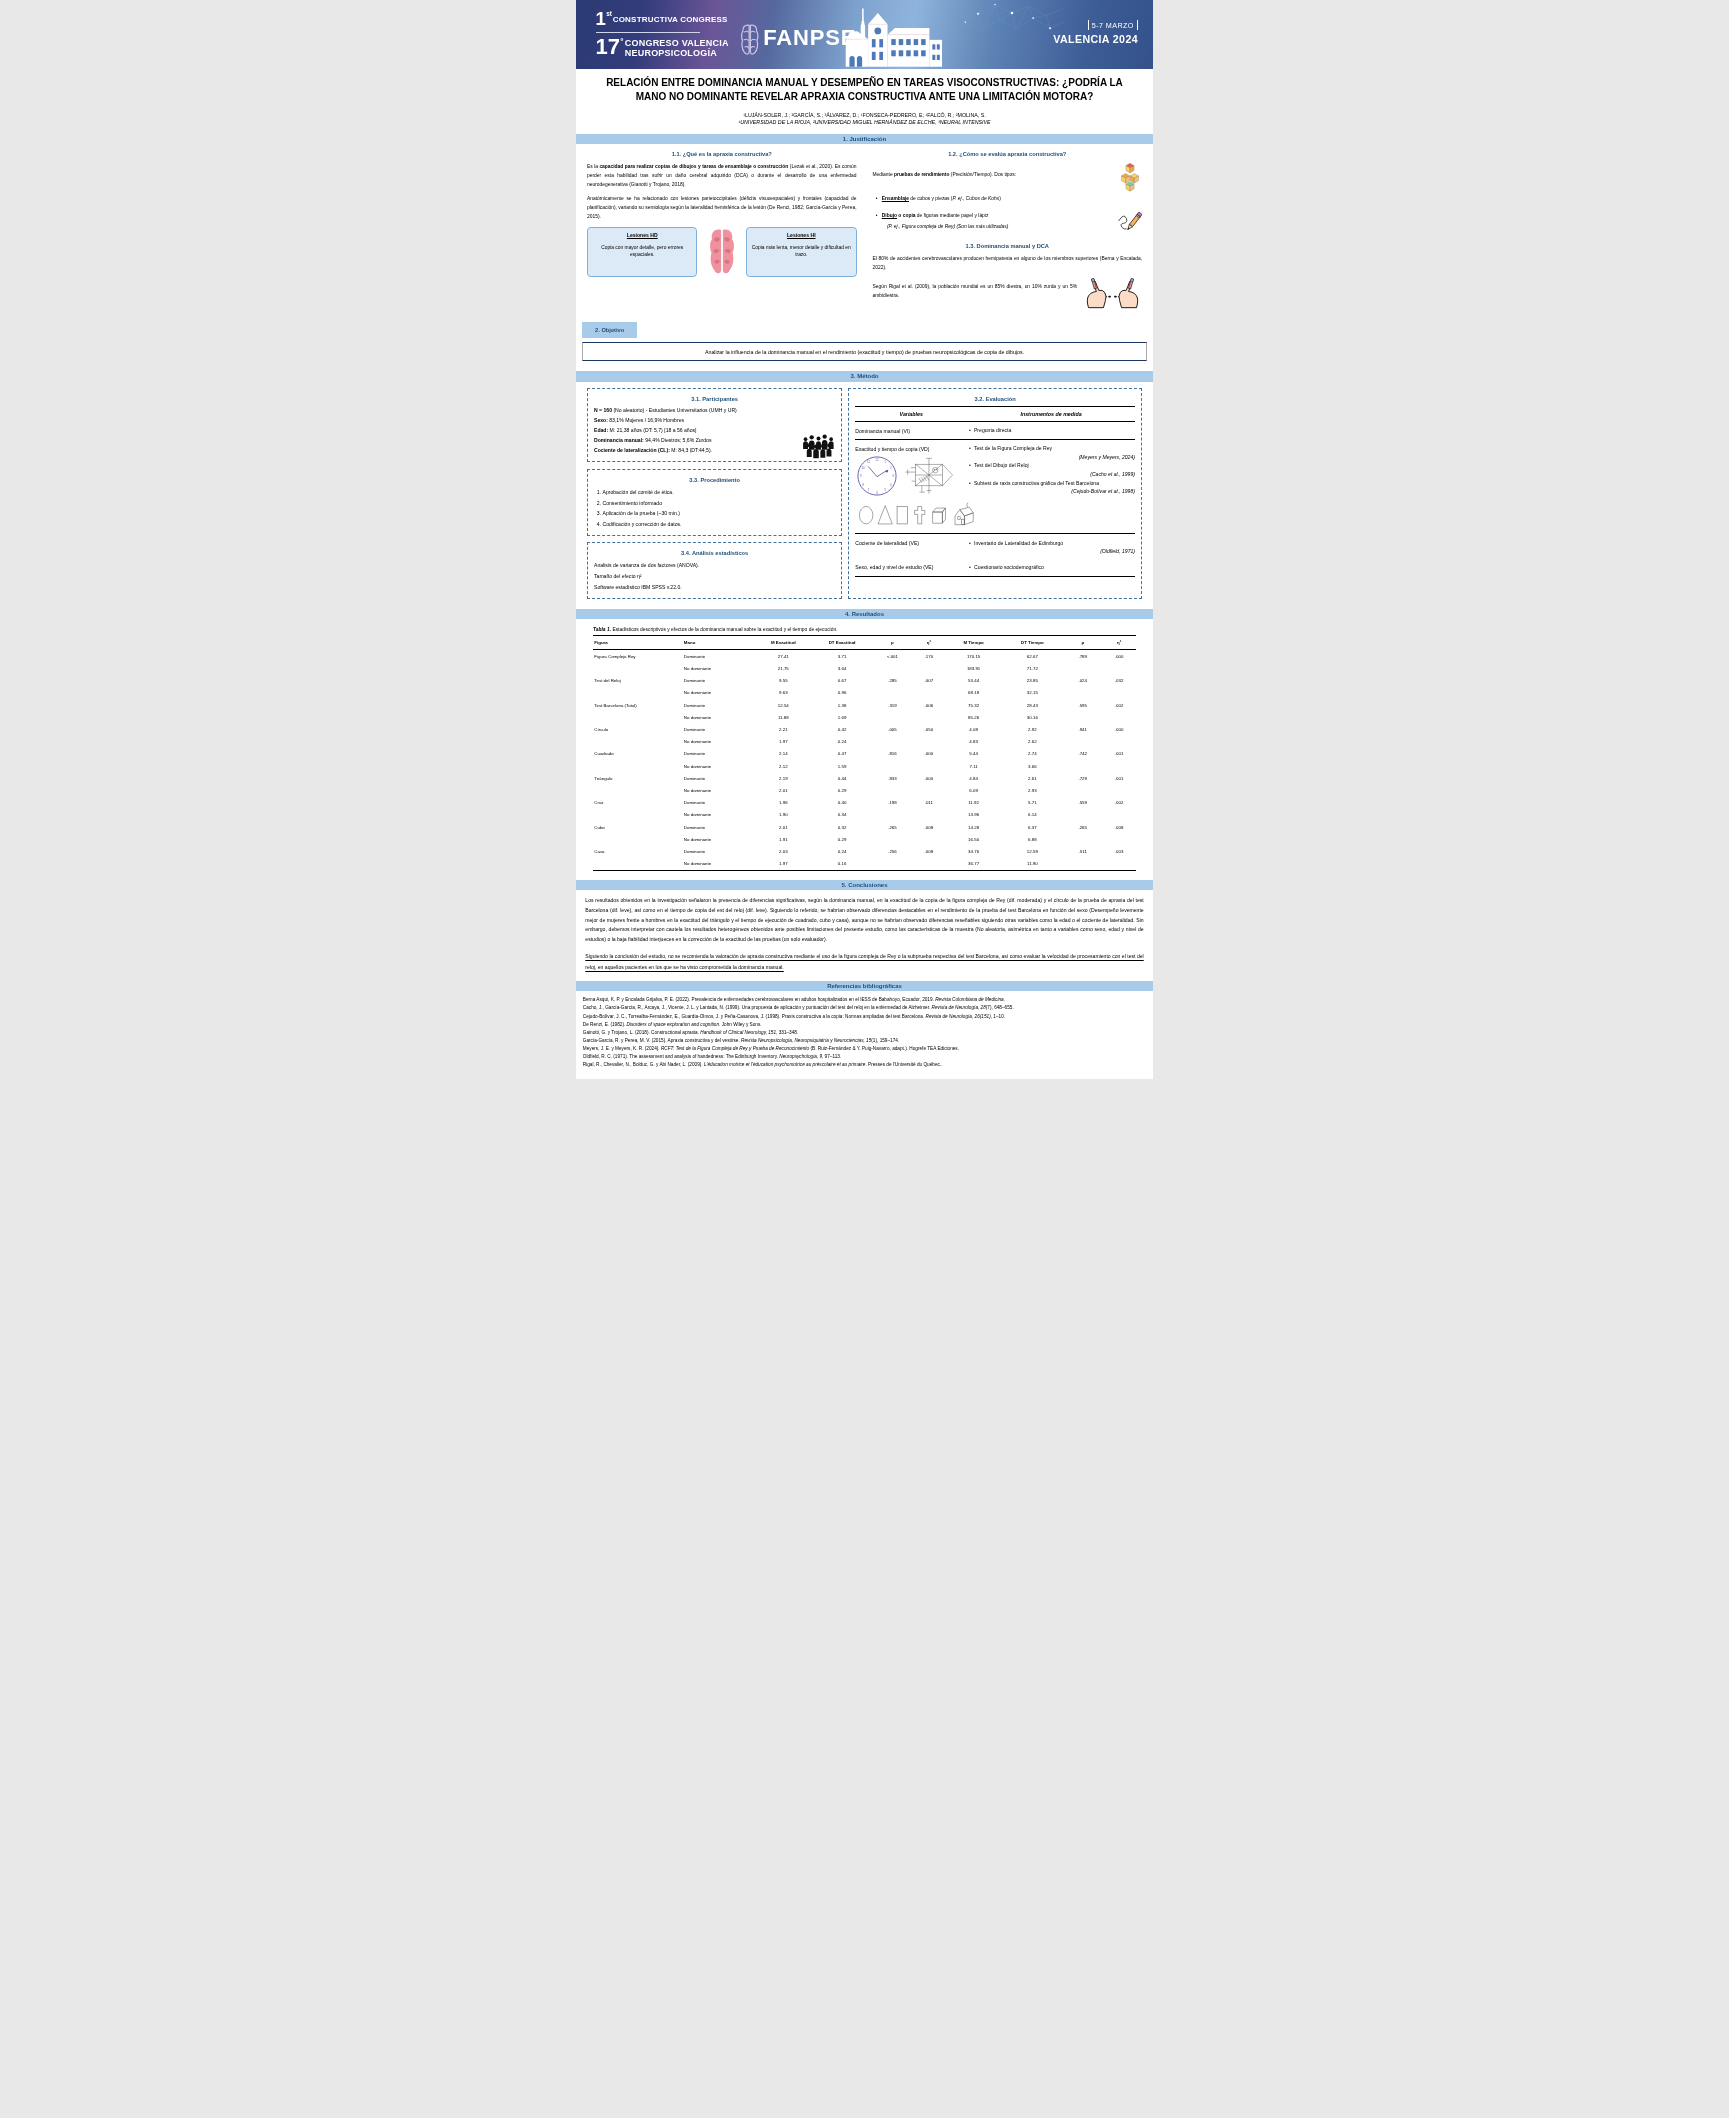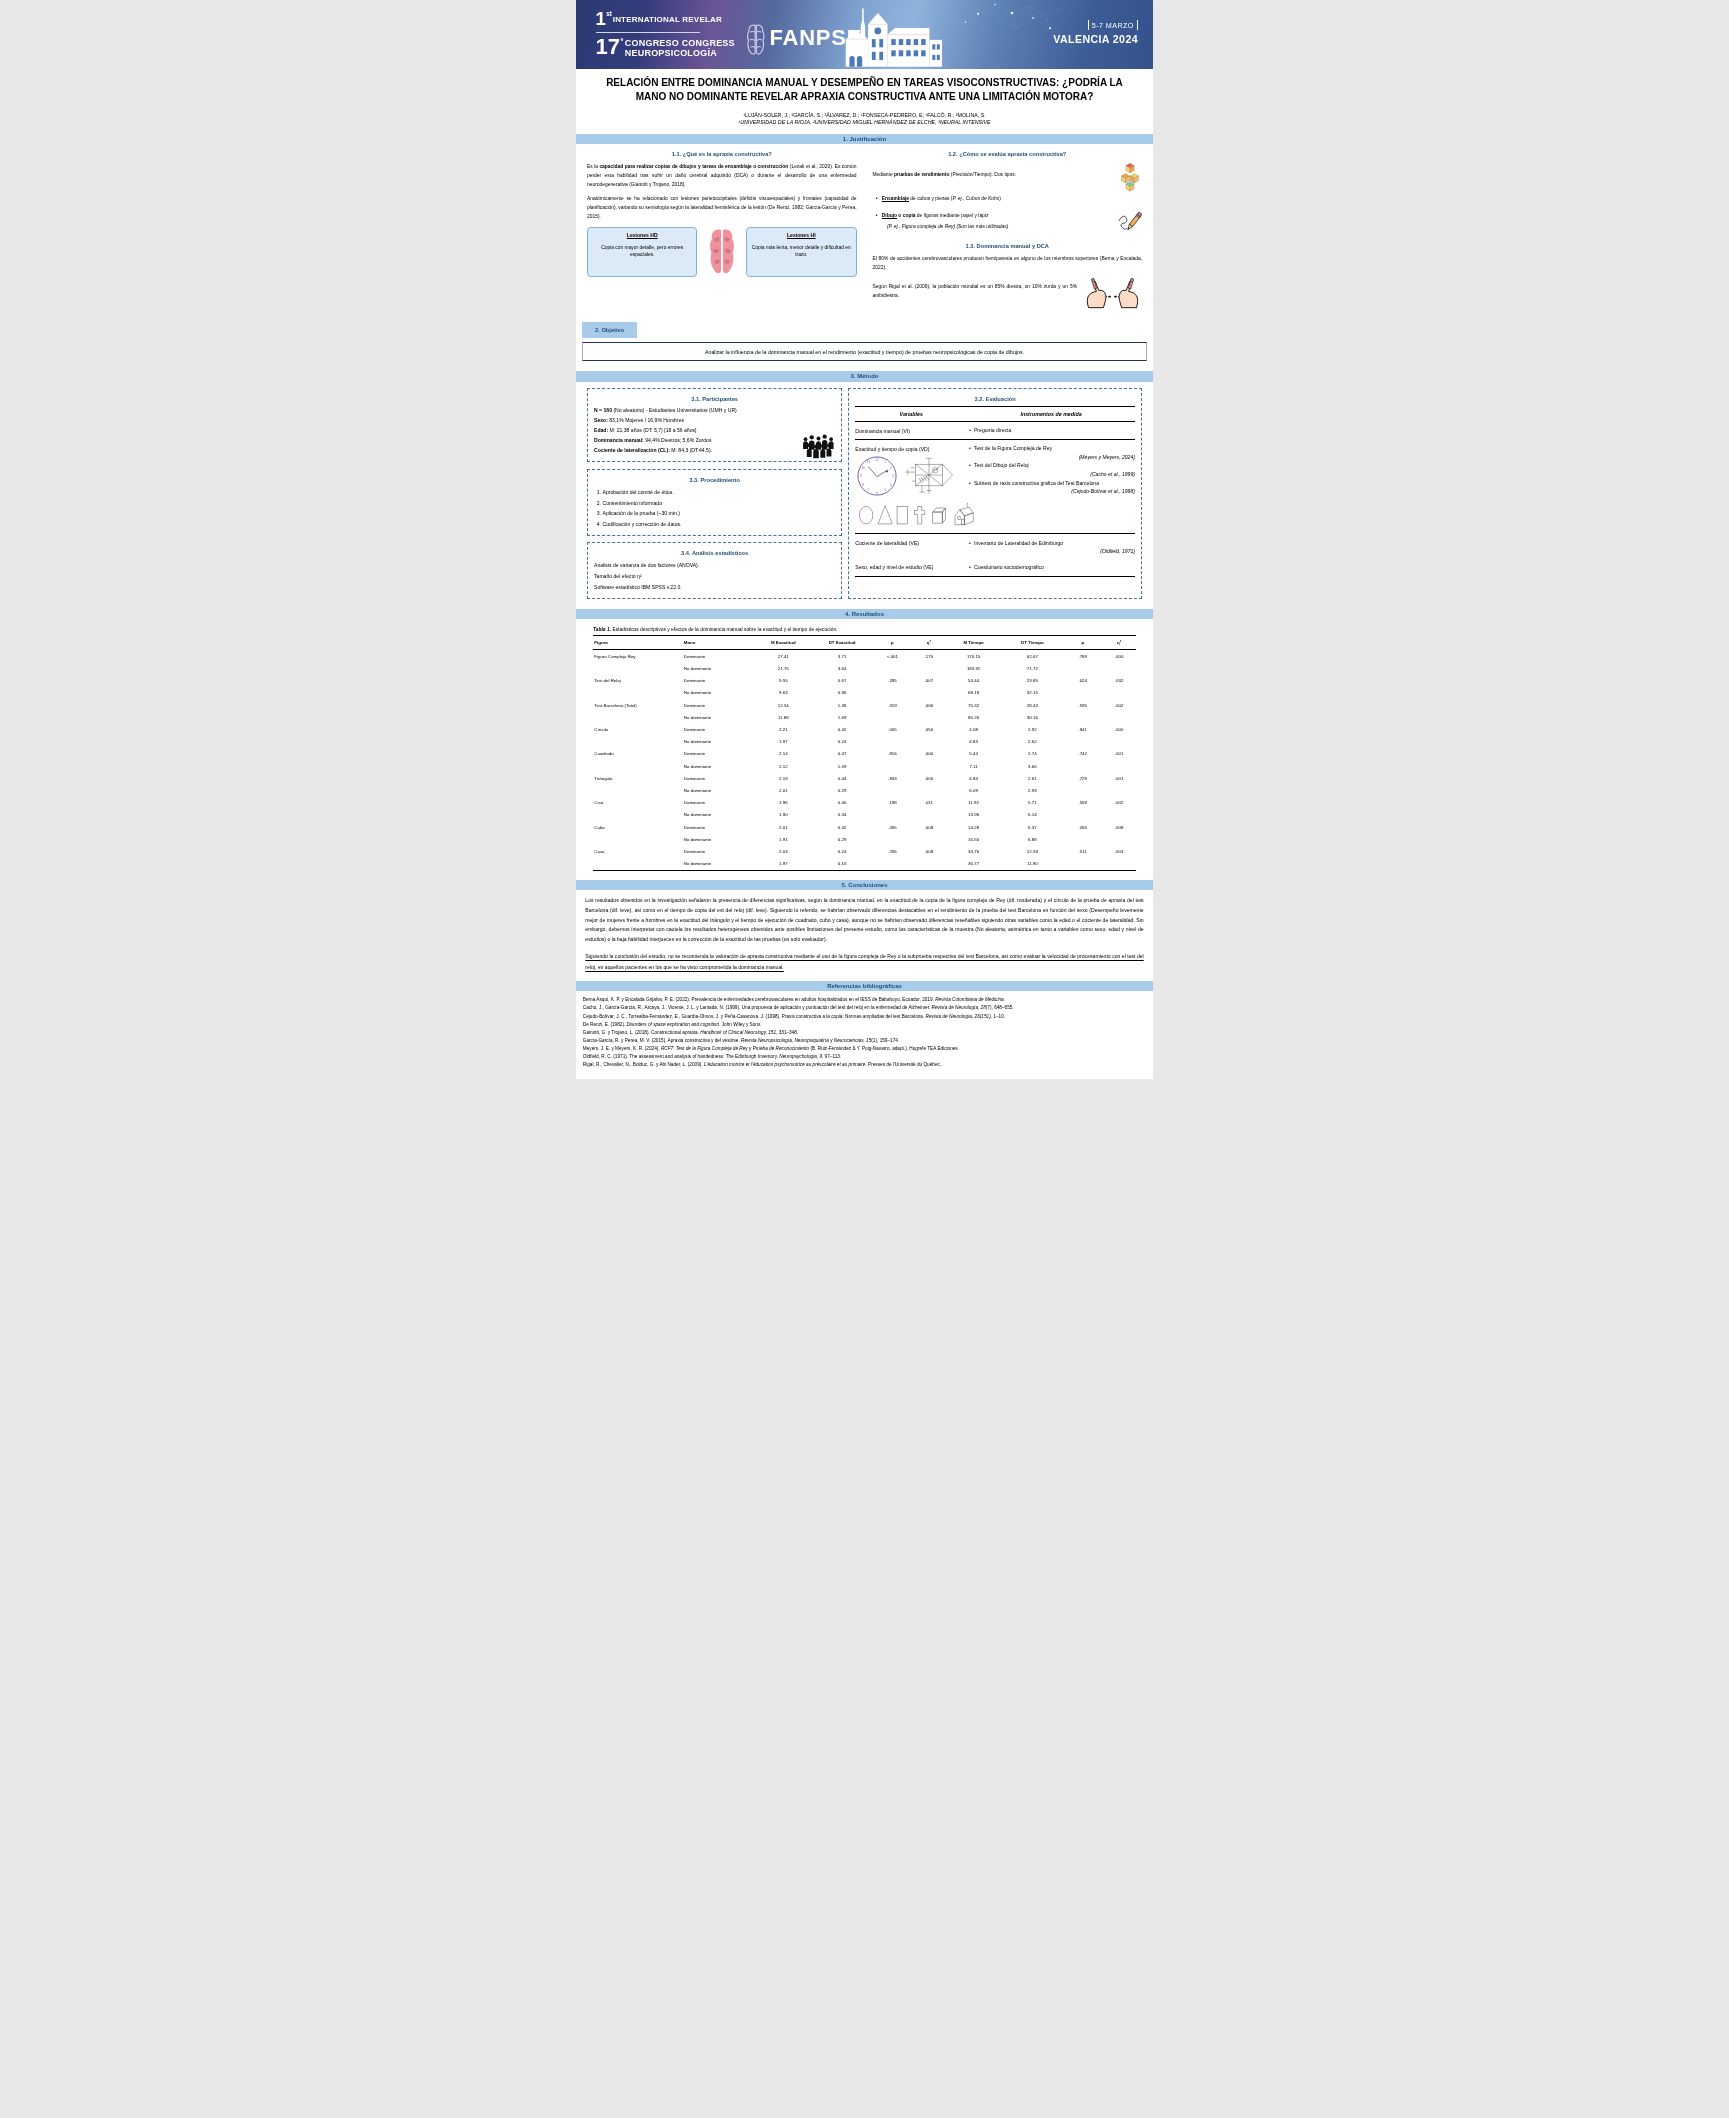--- a/index.html
+++ b/index.html
@@ -101,28 +101,28 @@
 <body>
 
 <div class="page">
 
   
   <header class="hdr">
     <div class="hdr-left">
       <div class="c1">
         <span class="c1num">1</span>
         <span class="c1sup">st</span>
-        <span class="c1txt">INTERNATIONAL REVELAR</span>
+        <span class="c1txt">CONSTRUCTIVA CONGRESS</span>
       </div>
       <div class="hdr-divider"></div>
       <div class="c17">
         <span class="c17num">17</span>
         <span class="c17sup">º</span>
         <span class="c17lines">
-          <span>CONGRESO CONGRESS</span><br>
+          <span>CONGRESO VALENCIA</span><br>
           <span>NEUROPSICOLOGÍA</span>
         </span>
       </div>
     </div>
 
     <span class="brain-logo">
       <svg width="19.5" height="33" viewBox="0 0 64 110">
         <path d="M30 8 C16 3 7 16 9 28 C3 36 4 50 8 58 C4 68 6 86 13 96 C17 104 28 107 30 98 Z" fill="none" stroke="#CDC7E8" stroke-width="4"></path>
         <path d="M34 8 C48 3 57 16 55 28 C61 36 60 50 56 58 C60 68 58 86 51 96 C47 104 36 107 34 98 Z" fill="none" stroke="#CDC7E8" stroke-width="4"></path>
         <path d="M15 30 q9 -6 13 1 M13 56 q10 -5 14 2 M16 80 q9 -4 12 3" fill="none" stroke="#CDC7E8" stroke-width="3.5" stroke-linecap="round"></path>

